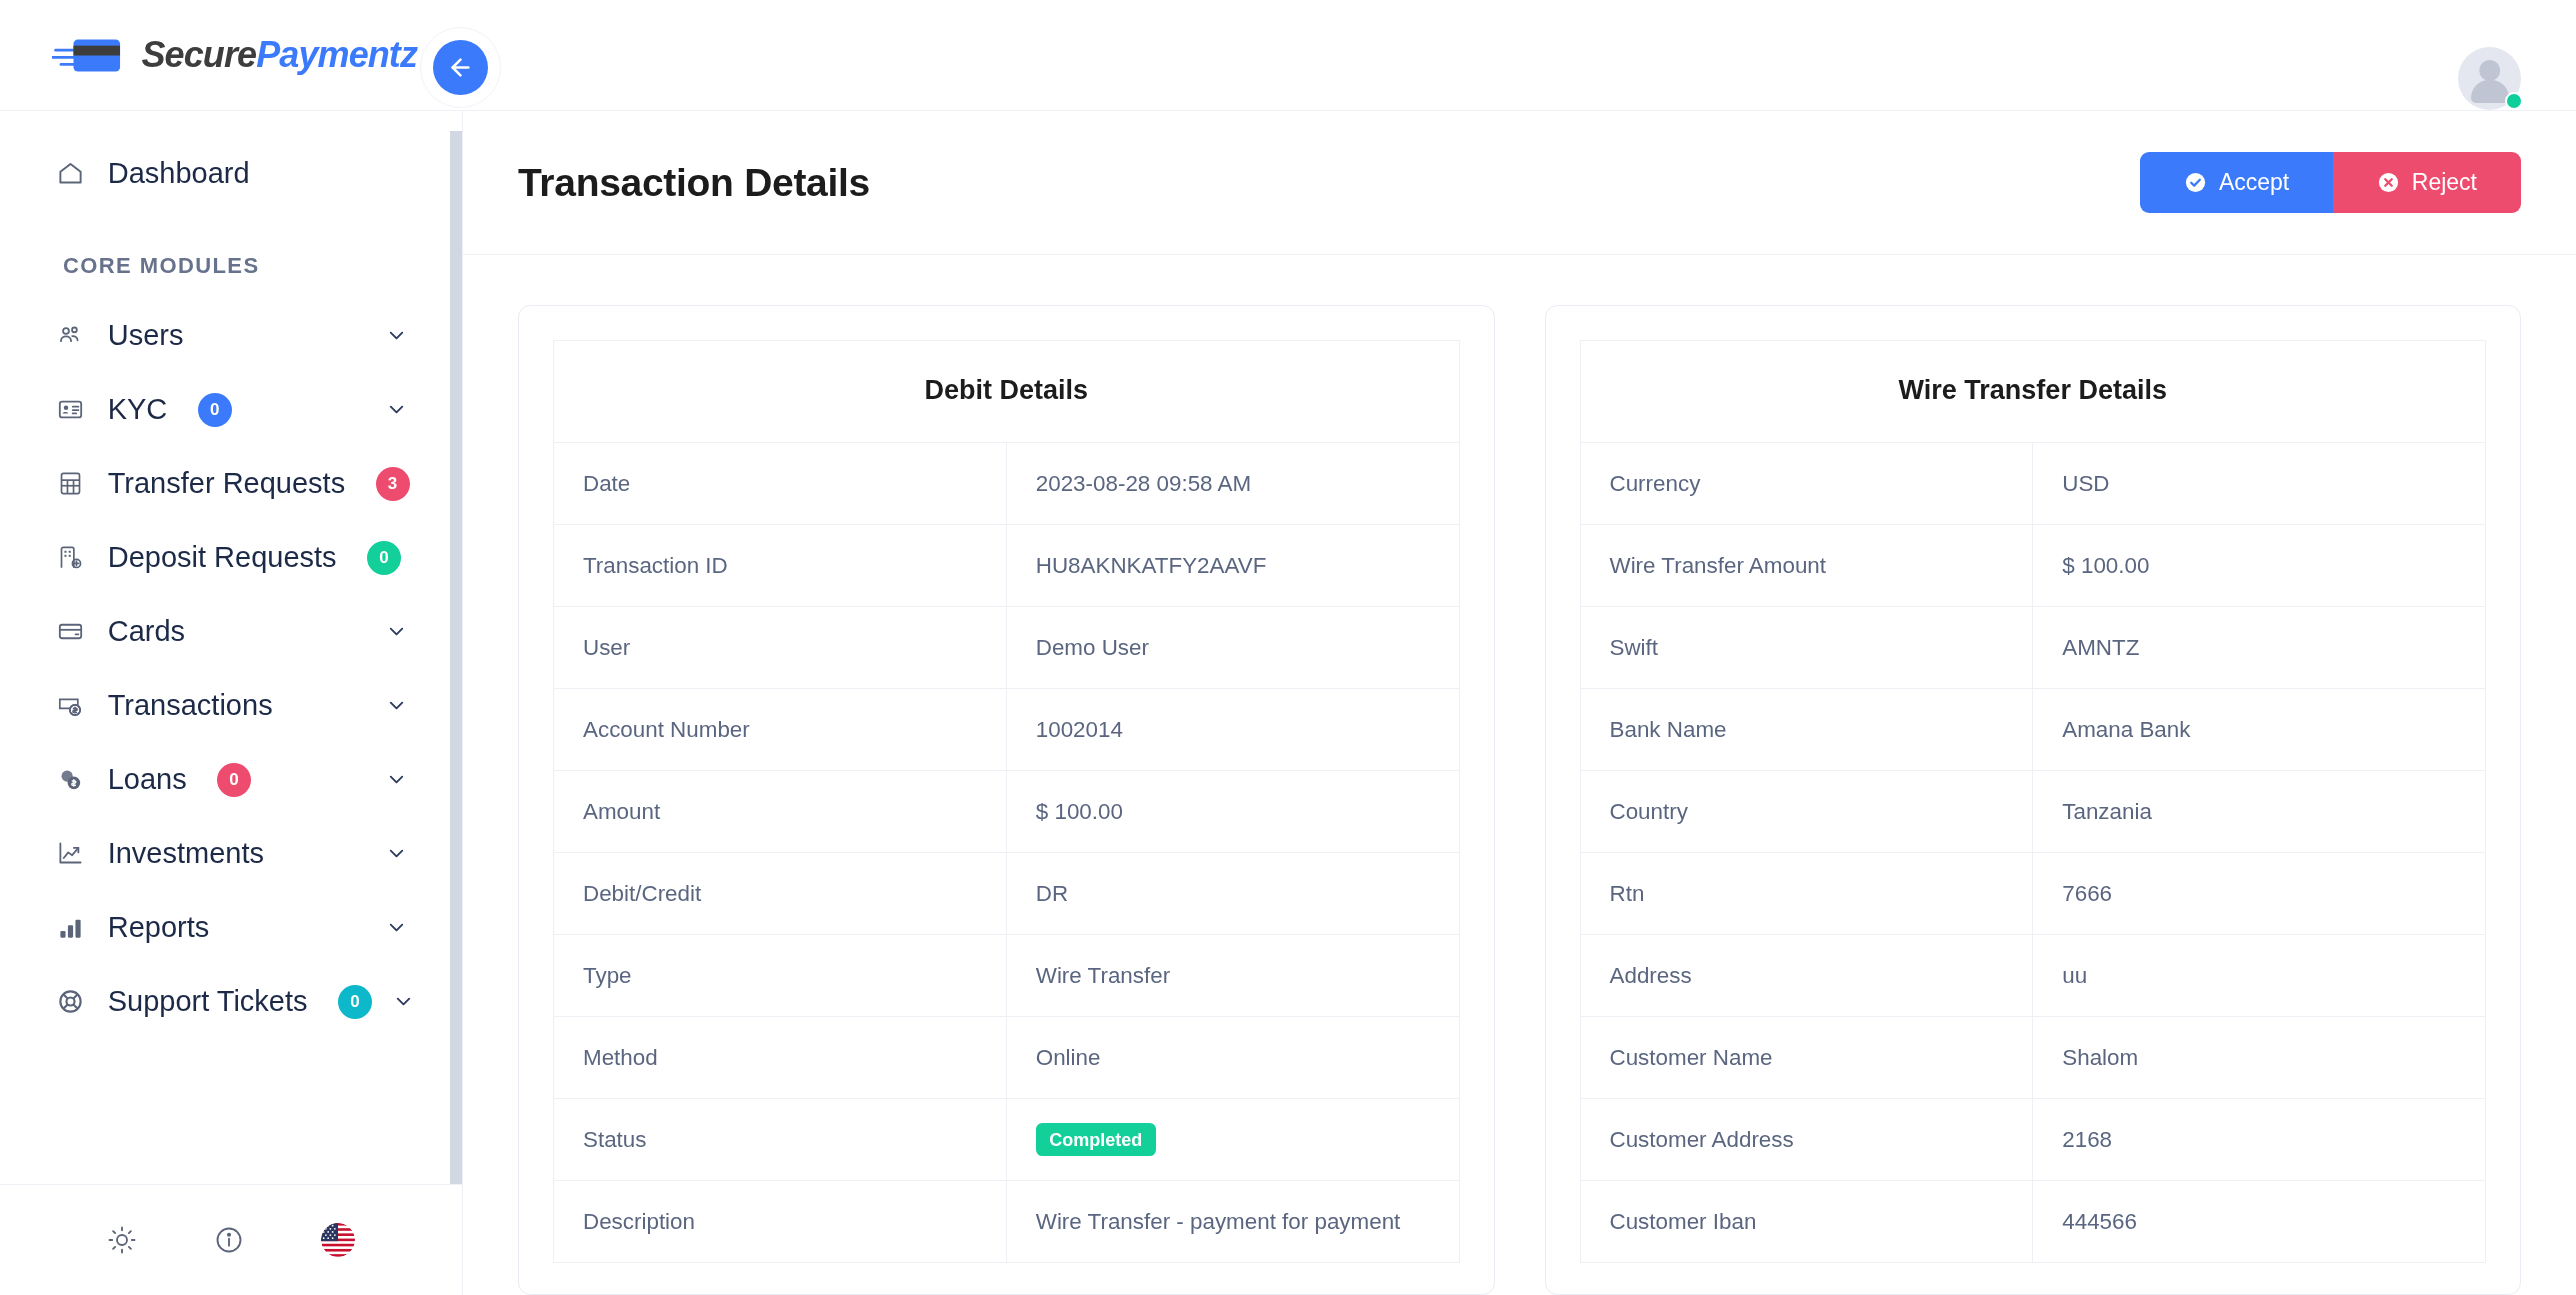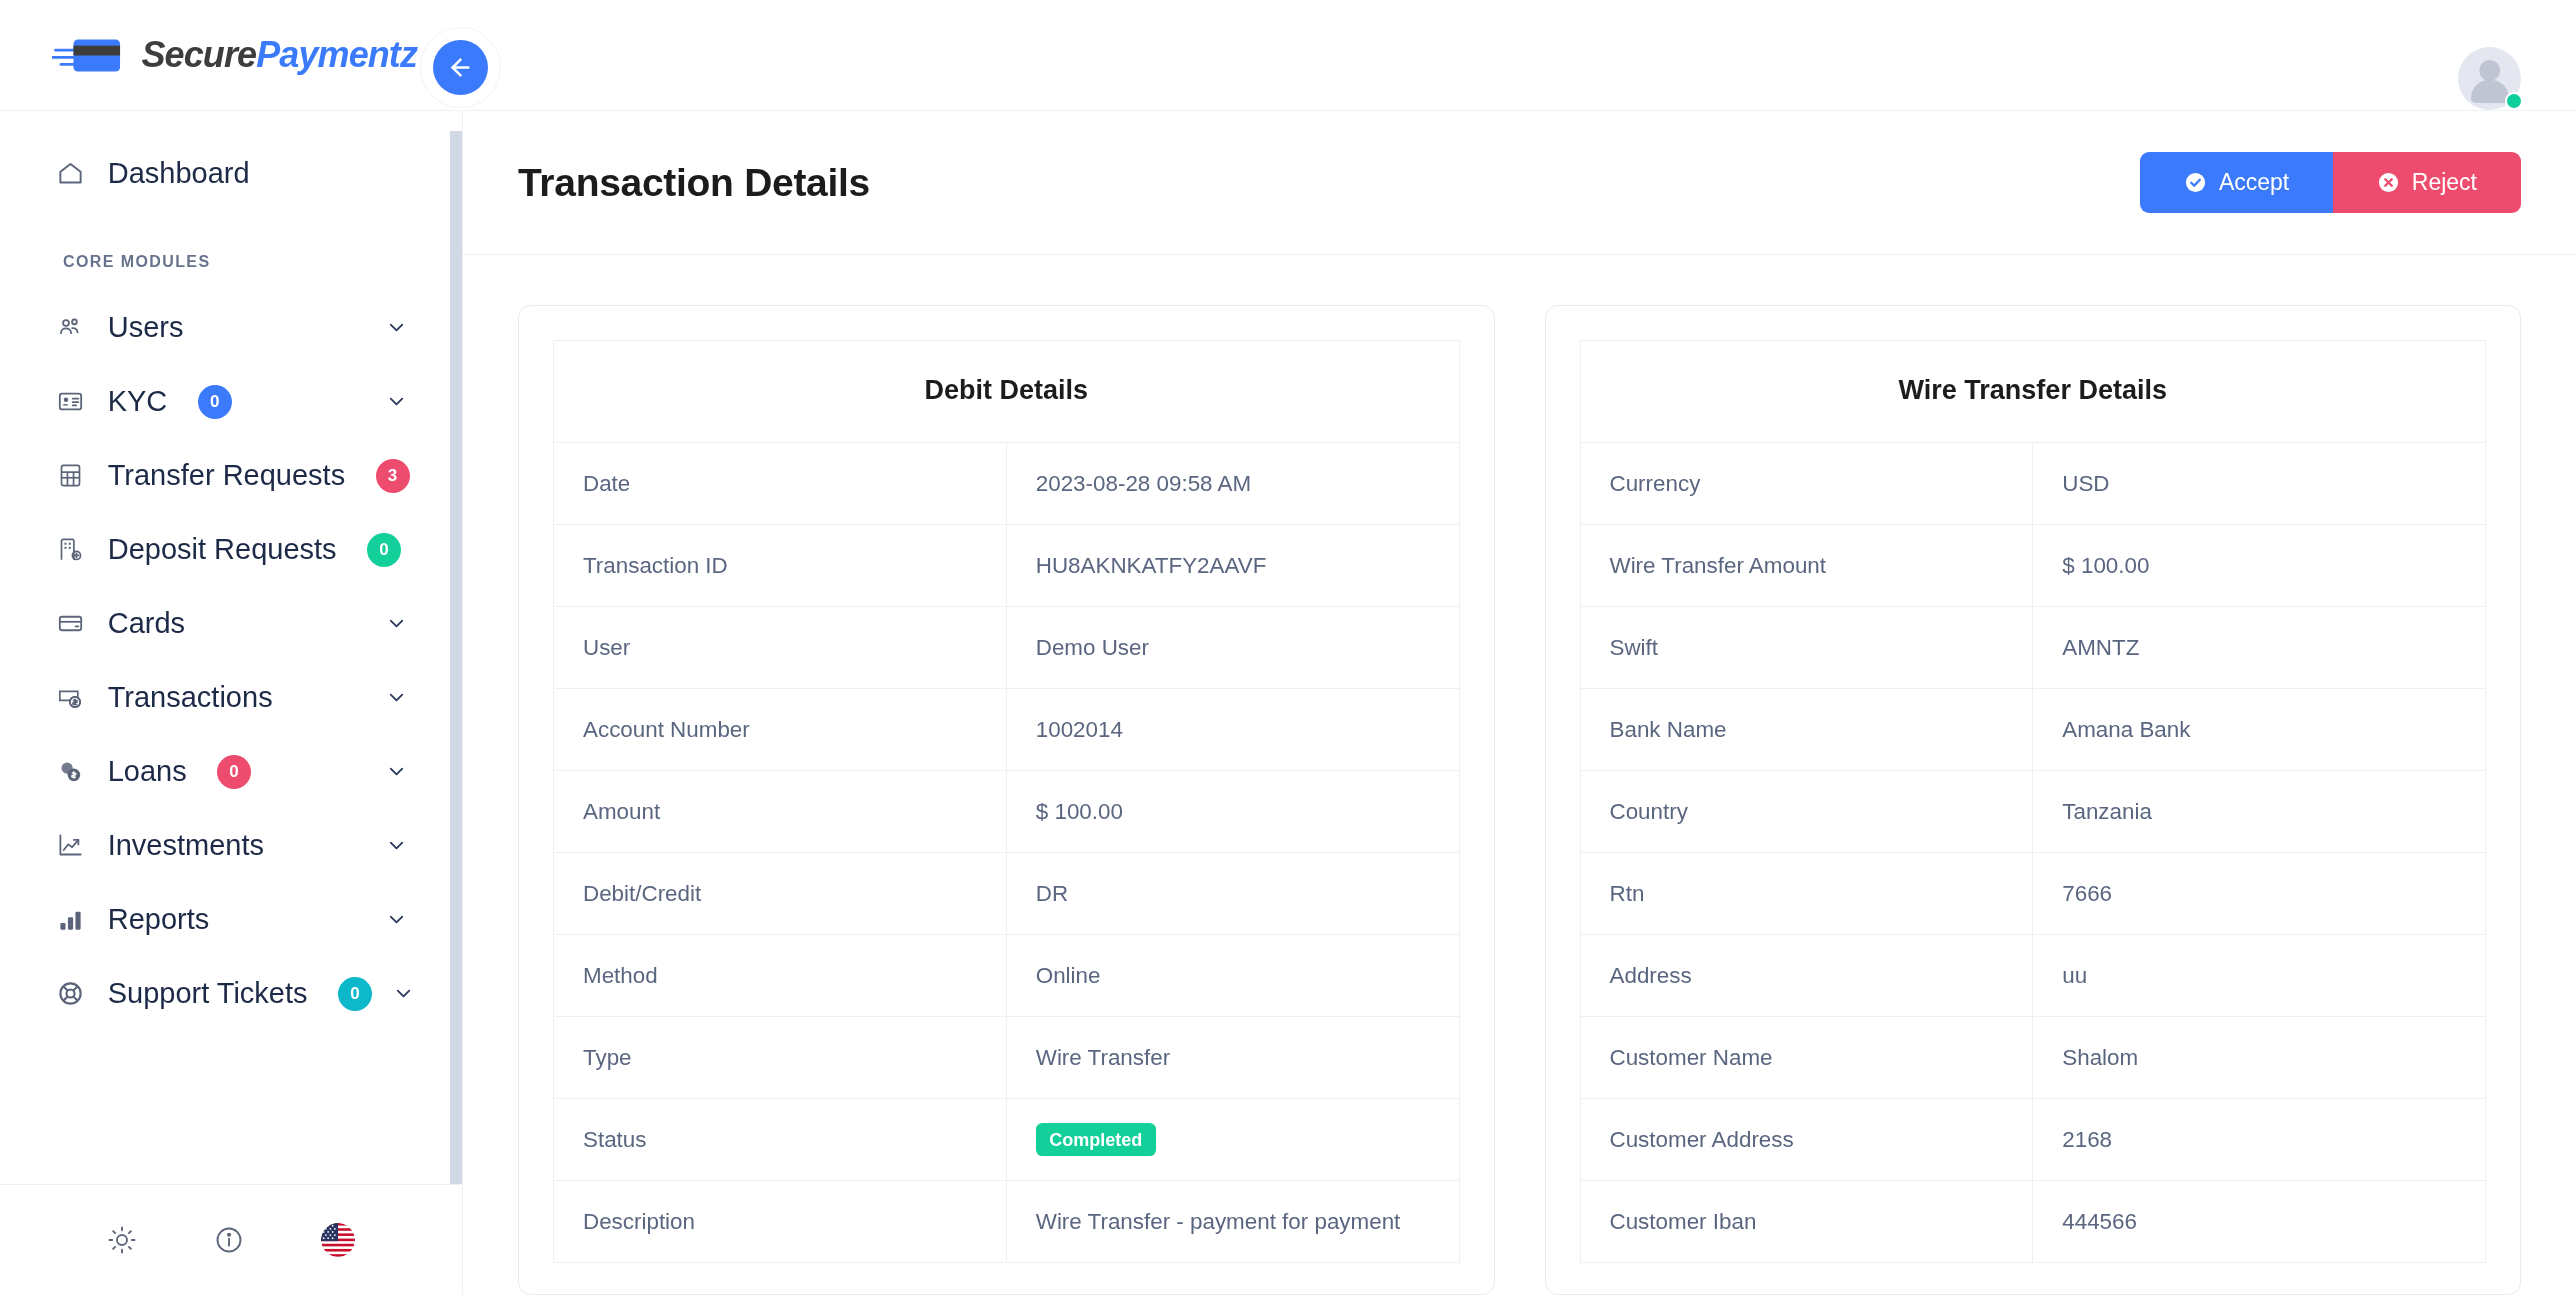--- a/index.html
+++ b/index.html
@@ -131,21 +131,21 @@
   .nav-badge {
     min-width: 34px; height: 34px;
     border-radius: 17px;
     padding: 0 9.8px;
     display: flex; align-items: center; justify-content: center;
     font-size: 17px; font-weight: bold; color: #ffffff;
     margin-left: 10.7px;
   }
   .nav-chevron { margin-left: auto; color: #2b3a5c; display: flex; }
   .section-label {
-    font-size: 16px;
+    font-size: 22px;
     font-weight: bold;
     letter-spacing: 1.4px;
     color: #67738c;
     padding: 43px 52px 19.7px 63px;
   }
   .sidebar-footer {
     border-top: 1.8px solid #eef0f5;
     height: 111px;
     display: flex; align-items: center; justify-content: center;
     gap: 77px;
@@ -583,26 +583,26 @@
               </tr>
               <tr>
                 <td class="k">Amount</td>
                 <td>$ 100.00</td>
               </tr>
               <tr>
                 <td class="k">Debit/Credit</td>
                 <td>DR</td>
               </tr>
               <tr>
+                <td class="k">Type</td>
+                <td>Wire Transfer</td>
+              </tr>
+              <tr>
                 <td class="k">Method</td>
                 <td>Online</td>
-              </tr>
-              <tr>
-                <td class="k">Type</td>
-                <td>Wire Transfer</td>
               </tr>
               <tr>
                 <td class="k">Status</td>
                 <td><span class="status-pill" style="background: rgb(19, 207, 154);">Completed</span></td>
               </tr>
               <tr>
                 <td class="k">Description</td>
                 <td>Wire Transfer - payment for payment</td>
               </tr>
             </tbody>

